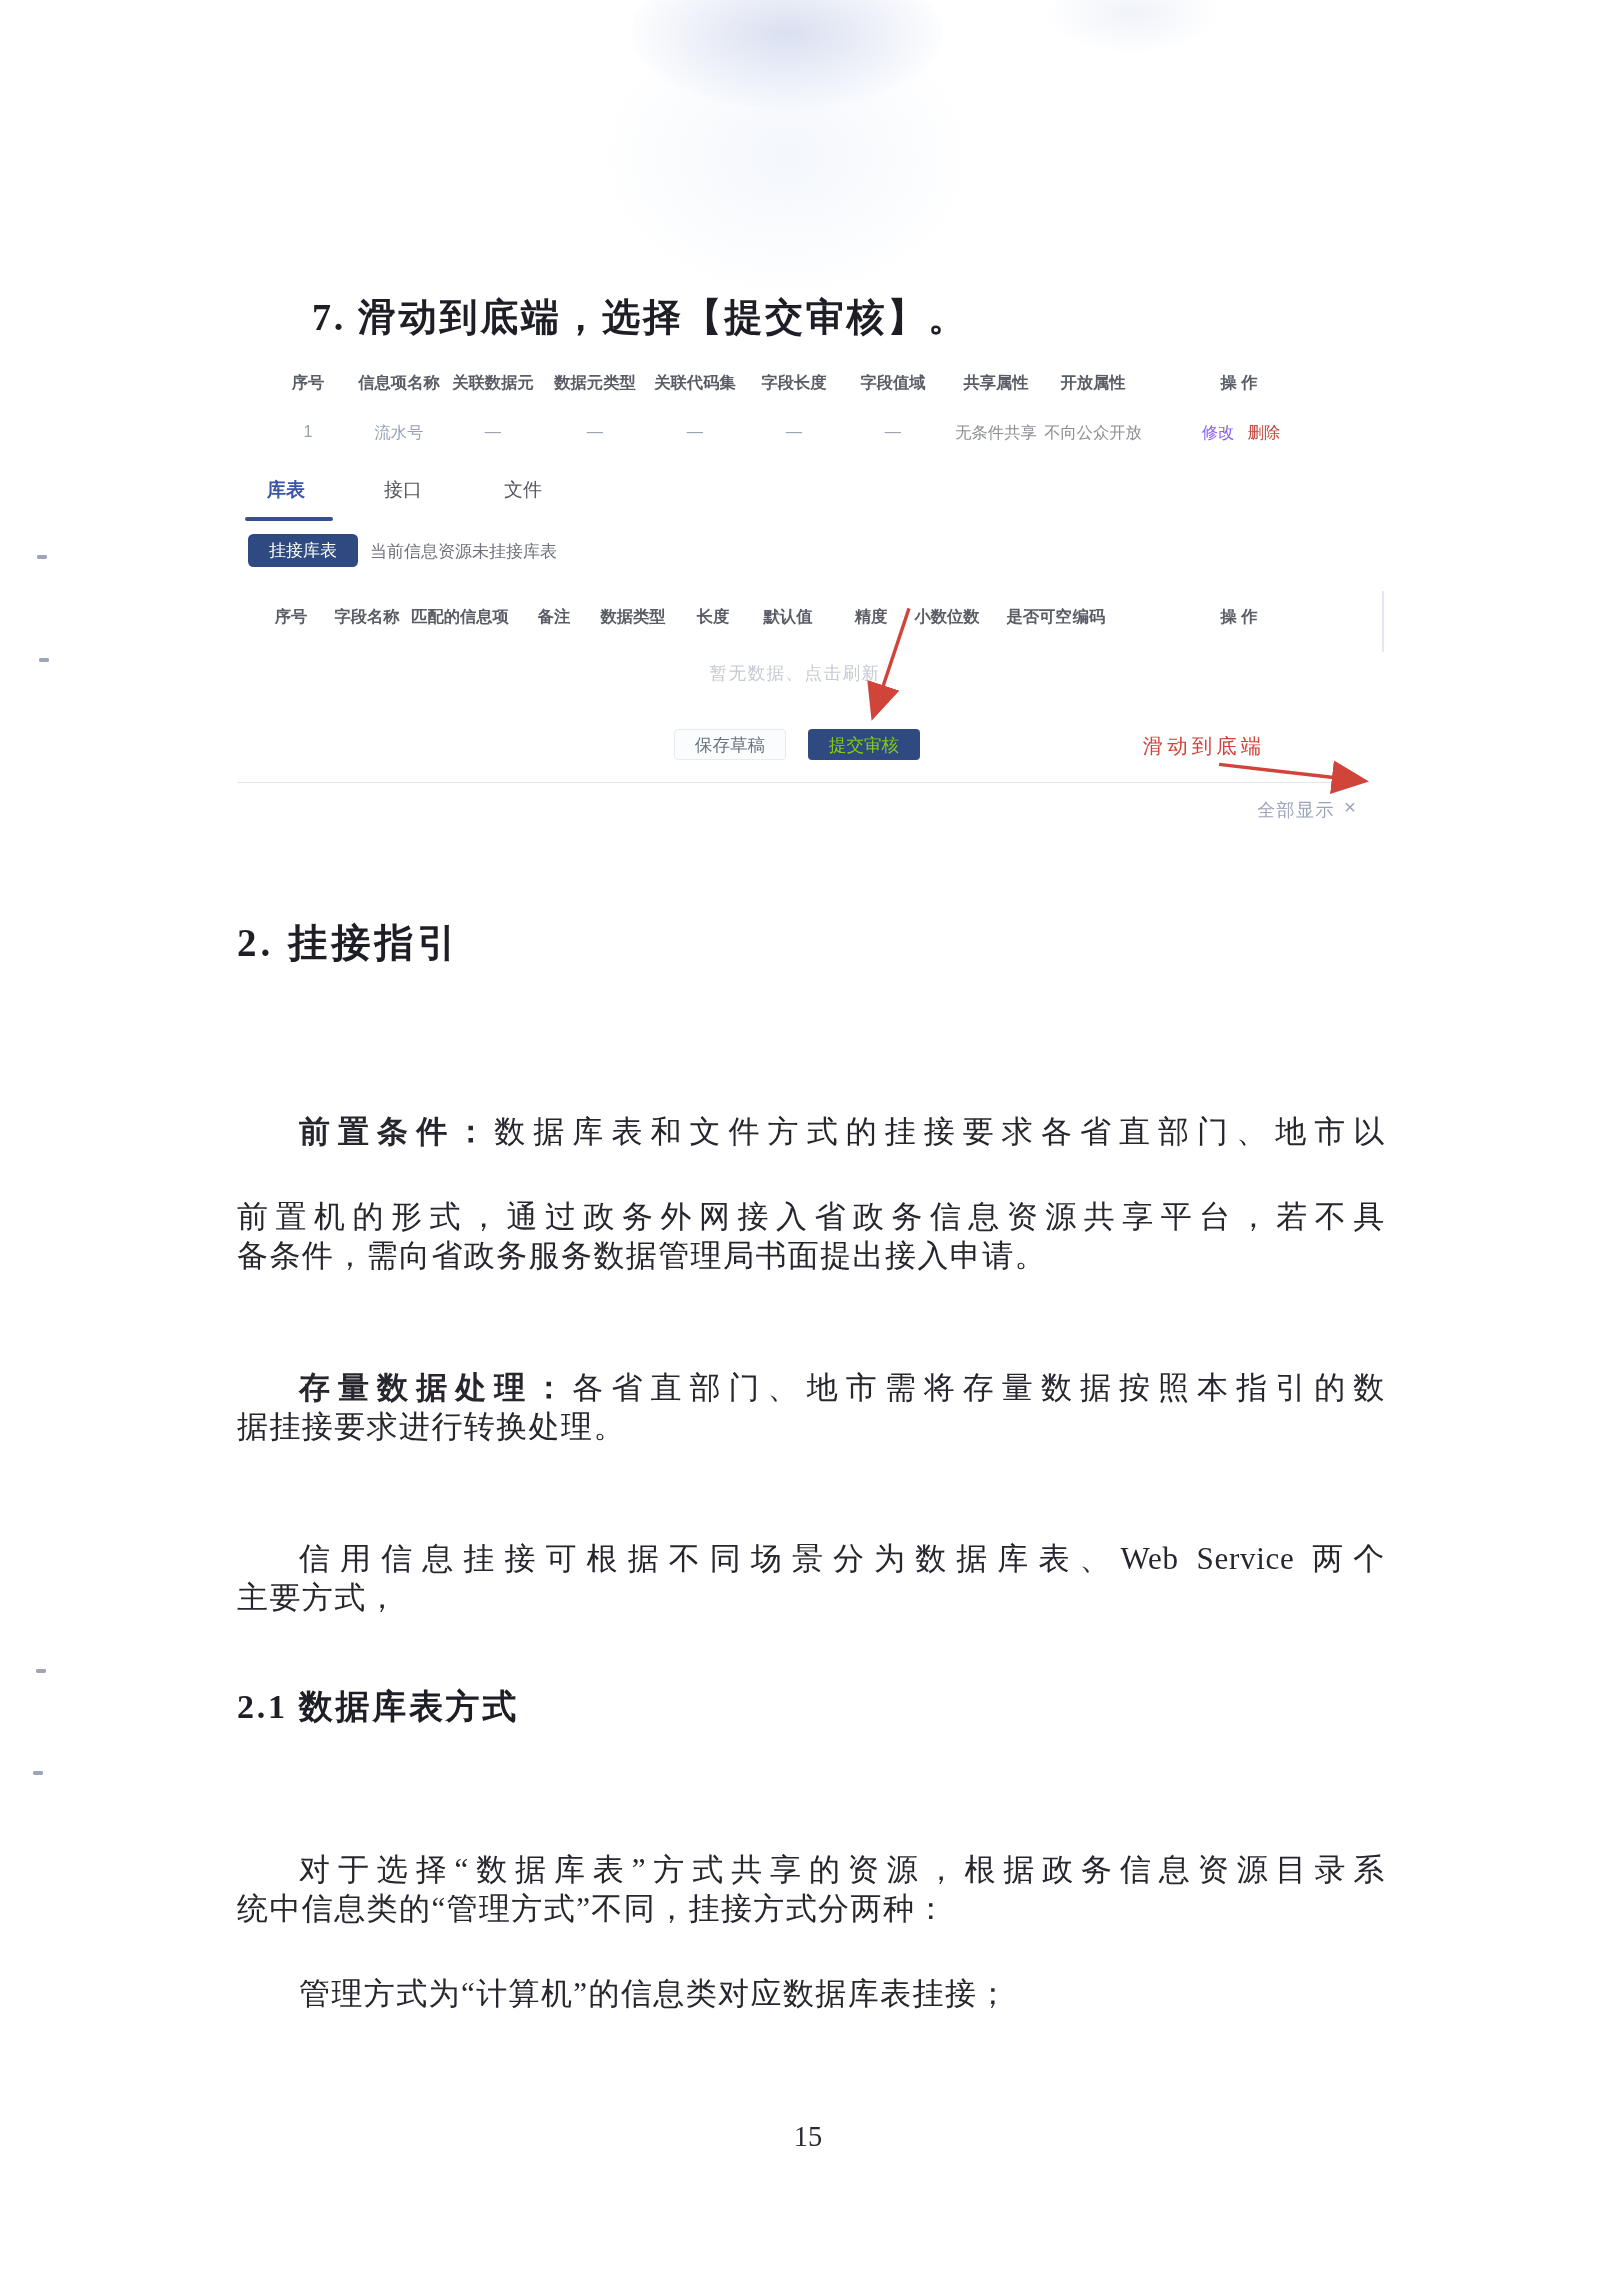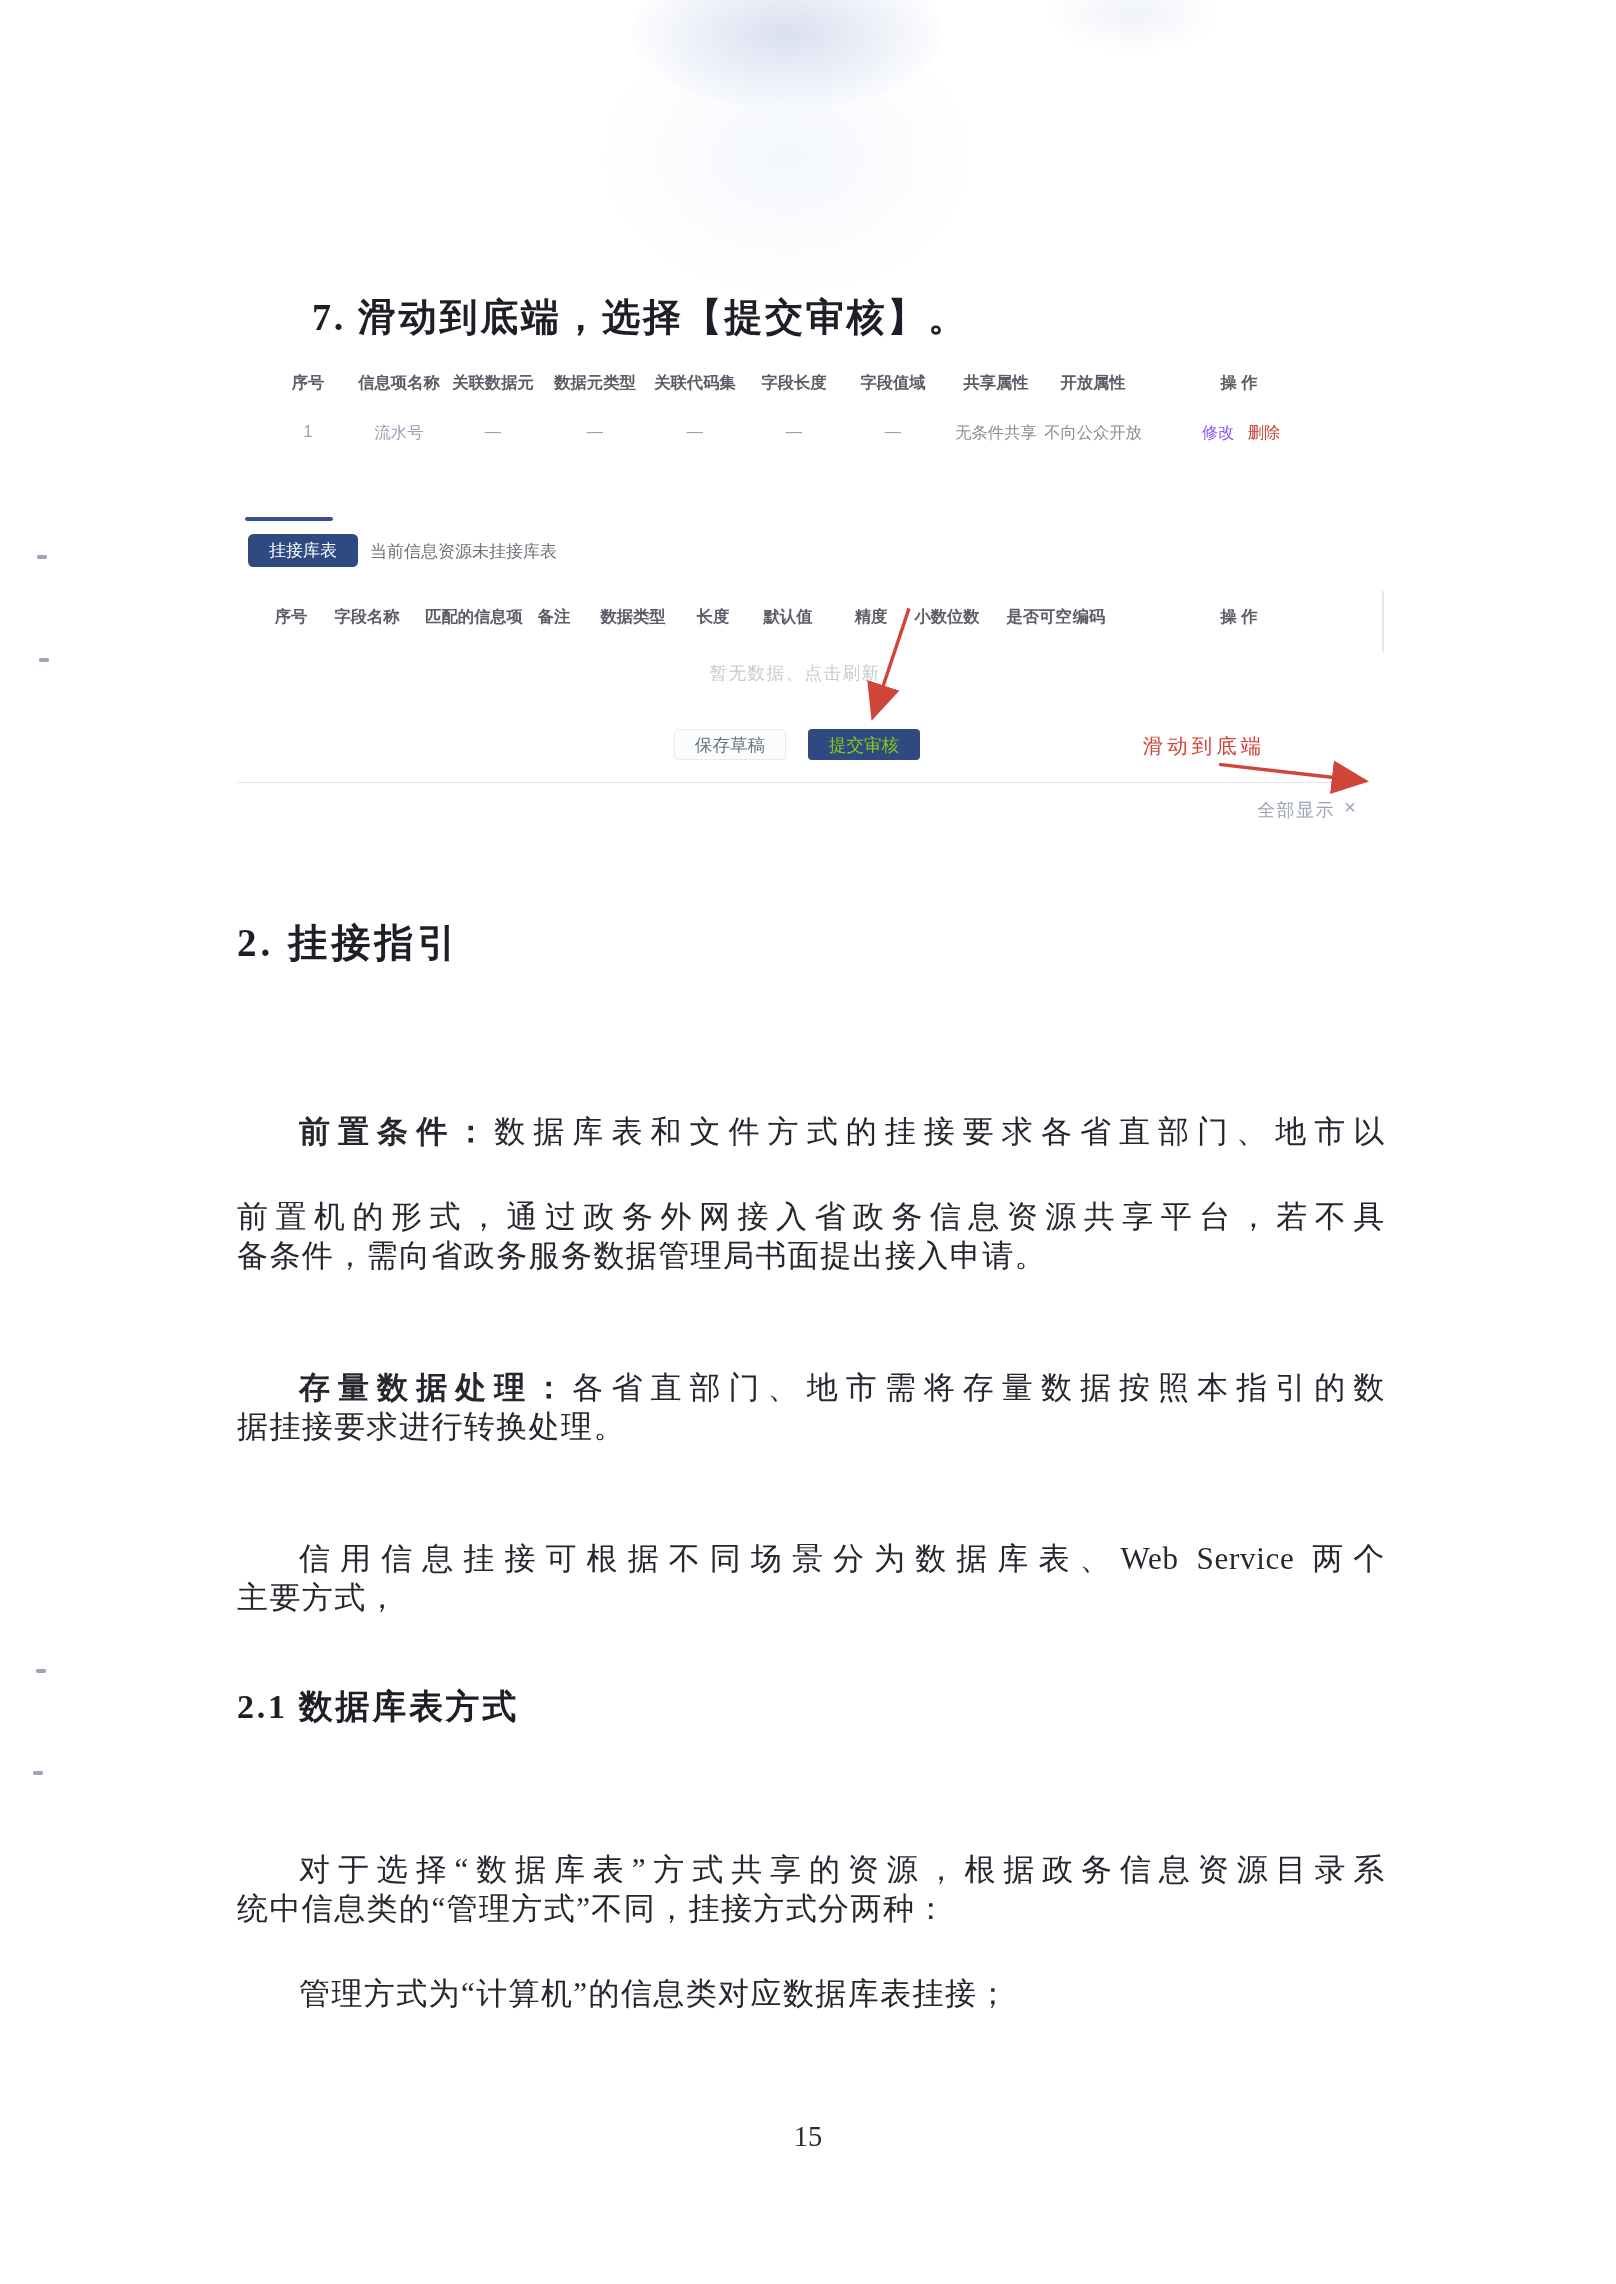--- a/index.html
+++ b/index.html
@@ -104,29 +104,34 @@
       <span class="dc" style="left:358px">—</span>
       <span class="dc" style="left:458px">—</span>
       <span class="dc" style="left:557px">—</span>
       <span class="dc" style="left:656px">—</span>
       <span class="dc attr" style="left:759px">无条件共享</span>
       <span class="dc attr" style="left:856px">不向公众开放</span>
       <span class="dc link-edit" style="left:981px">修改</span>
       <span class="dc link-del" style="left:1027px">删除</span>
     </div>
 
+    <div class="tabs">
+      <span class="tab active" style="left:49px">库表</span>
+      <span class="tab" style="left:166px">接口</span>
+      <span class="tab" style="left:286px">文件</span>
+    </div>
     <div class="tab-underline"></div>
 
     <button class="attach-btn">挂接库表</button>
     <span class="attach-hint">当前信息资源未挂接库表</span>
 
     <div class="hrow" style="top:246px">
       <span class="hc" style="left:54px">序号</span>
       <span class="hc" style="left:130px">字段名称</span>
-      <span class="hc" style="left:237px">匹配的信息项</span>
+      <span class="hc" style="left:223px">匹配的信息项</span>
       <span class="hc" style="left:317px">备注</span>
       <span class="hc" style="left:396px">数据类型</span>
       <span class="hc" style="left:476px">长度</span>
       <span class="hc" style="left:551px">默认值</span>
       <span class="hc" style="left:634px">精度</span>
       <span class="hc" style="left:710px">小数位数</span>
       <span class="hc" style="left:802px">是否可空</span>
       <span class="hc" style="left:852px">编码</span>
       <span class="hc" style="left:1002px">操 作</span>
     </div>

